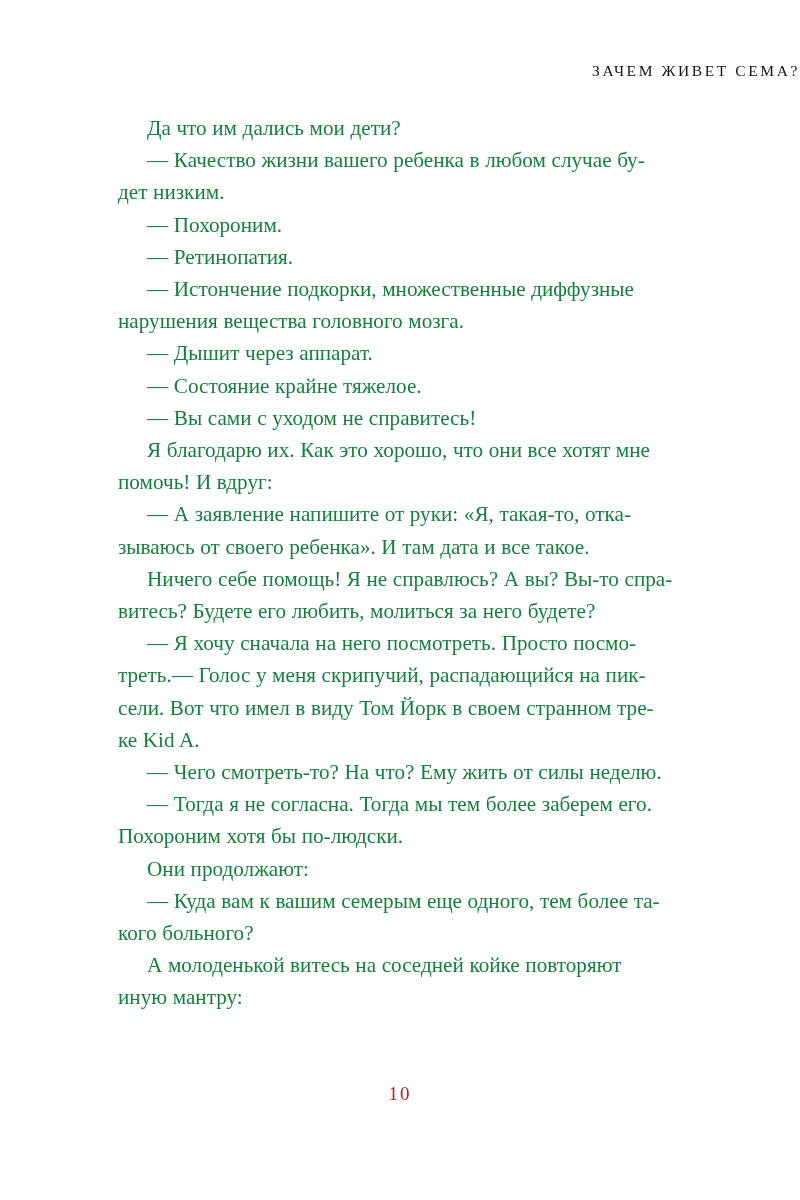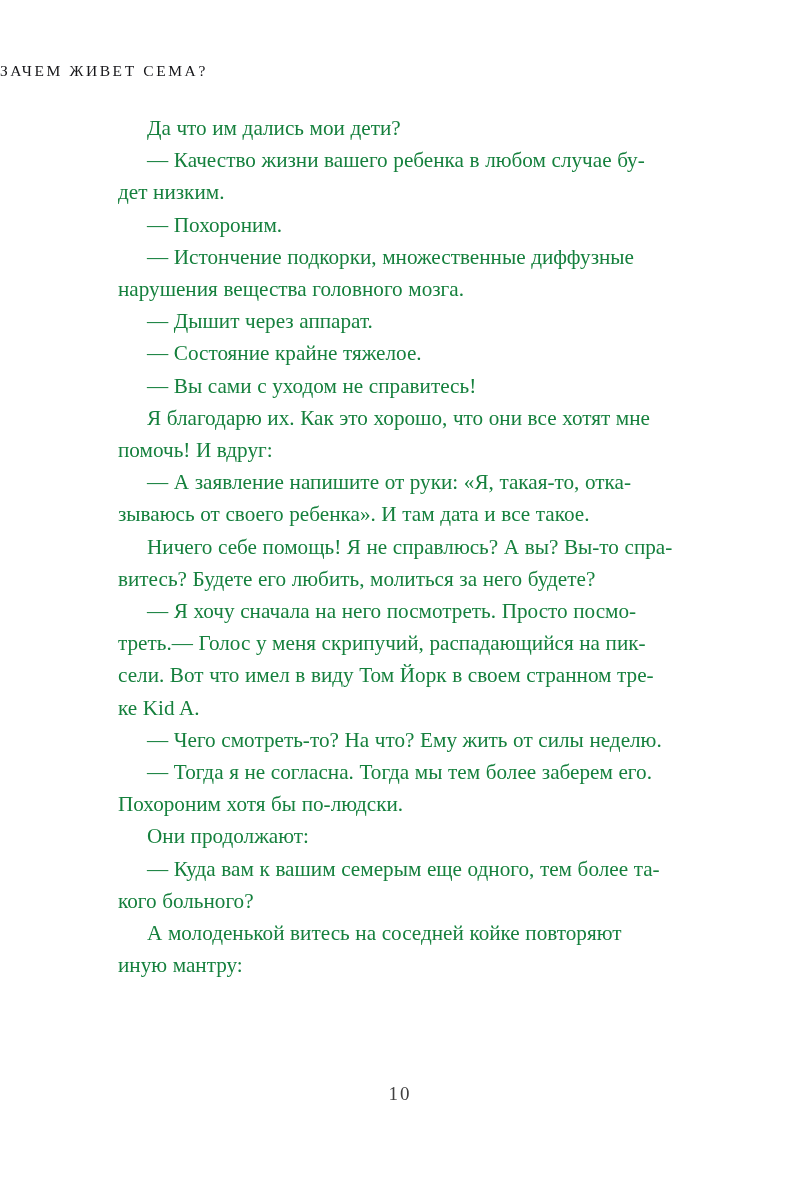--- a/index.html
+++ b/index.html
@@ -17,21 +17,21 @@
     font-family: "Liberation Serif", "DejaVu Serif", serif;
     color: #141414;
   }
 
   
   .running-head {
     position: absolute;
     top: 62px;
     left: 0;
     width: 800px;
-    text-align: left;
+    text-align: right;
     font-size: 15.5px;
     letter-spacing: 2.6px;
     text-transform: uppercase;
     color: #17171a;
     white-space: pre;
   }
 
   
   .text-block {
     position: absolute;
@@ -62,35 +62,36 @@
   
   .folio {
     position: absolute;
     top: 1083px;
     left: 0;
     width: 800px;
     text-align: center;
     font-size: 19px;
     letter-spacing: 2px;
     font-variant-numeric: oldstyle-nums;
-    color: #404040;
+    color: #b91c1c;
   }
 </style>
 </head>
 <body>
 
 <div class="page">
 
   <div class="running-head">ЗАЧЕМ ЖИВЕТ СЕМА?</div>
 
   <div class="text-block">
       <p class="para indent">Да что им дались мои дети?</p>
       <p class="para dialogue">— Качество жизни вашего ребенка в любом случае бу-
 дет низким.</p>
       <p class="para dialogue">— Похороним.</p>
+      <p class="para dialogue">— Ретинопатия.</p>
       <p class="para dialogue">— Истончение подкорки, множественные диффузные
 нарушения вещества головного мозга.</p>
       <p class="para dialogue">— Дышит через аппарат.</p>
       <p class="para dialogue">— Состояние крайне тяжелое.</p>
       <p class="para dialogue">— Вы сами с уходом не справитесь!</p>
       <p class="para indent">Я благодарю их. Как это хорошо, что они все хотят мне
 помочь! И вдруг:</p>
       <p class="para dialogue">— А заявление напишите от руки: «Я, такая-то, отка-
 зываюсь от своего ребенка». И там дата и все такое.</p>
       <p class="para indent">Ничего себе помощь! Я не справлюсь? А вы? Вы-то спра-

